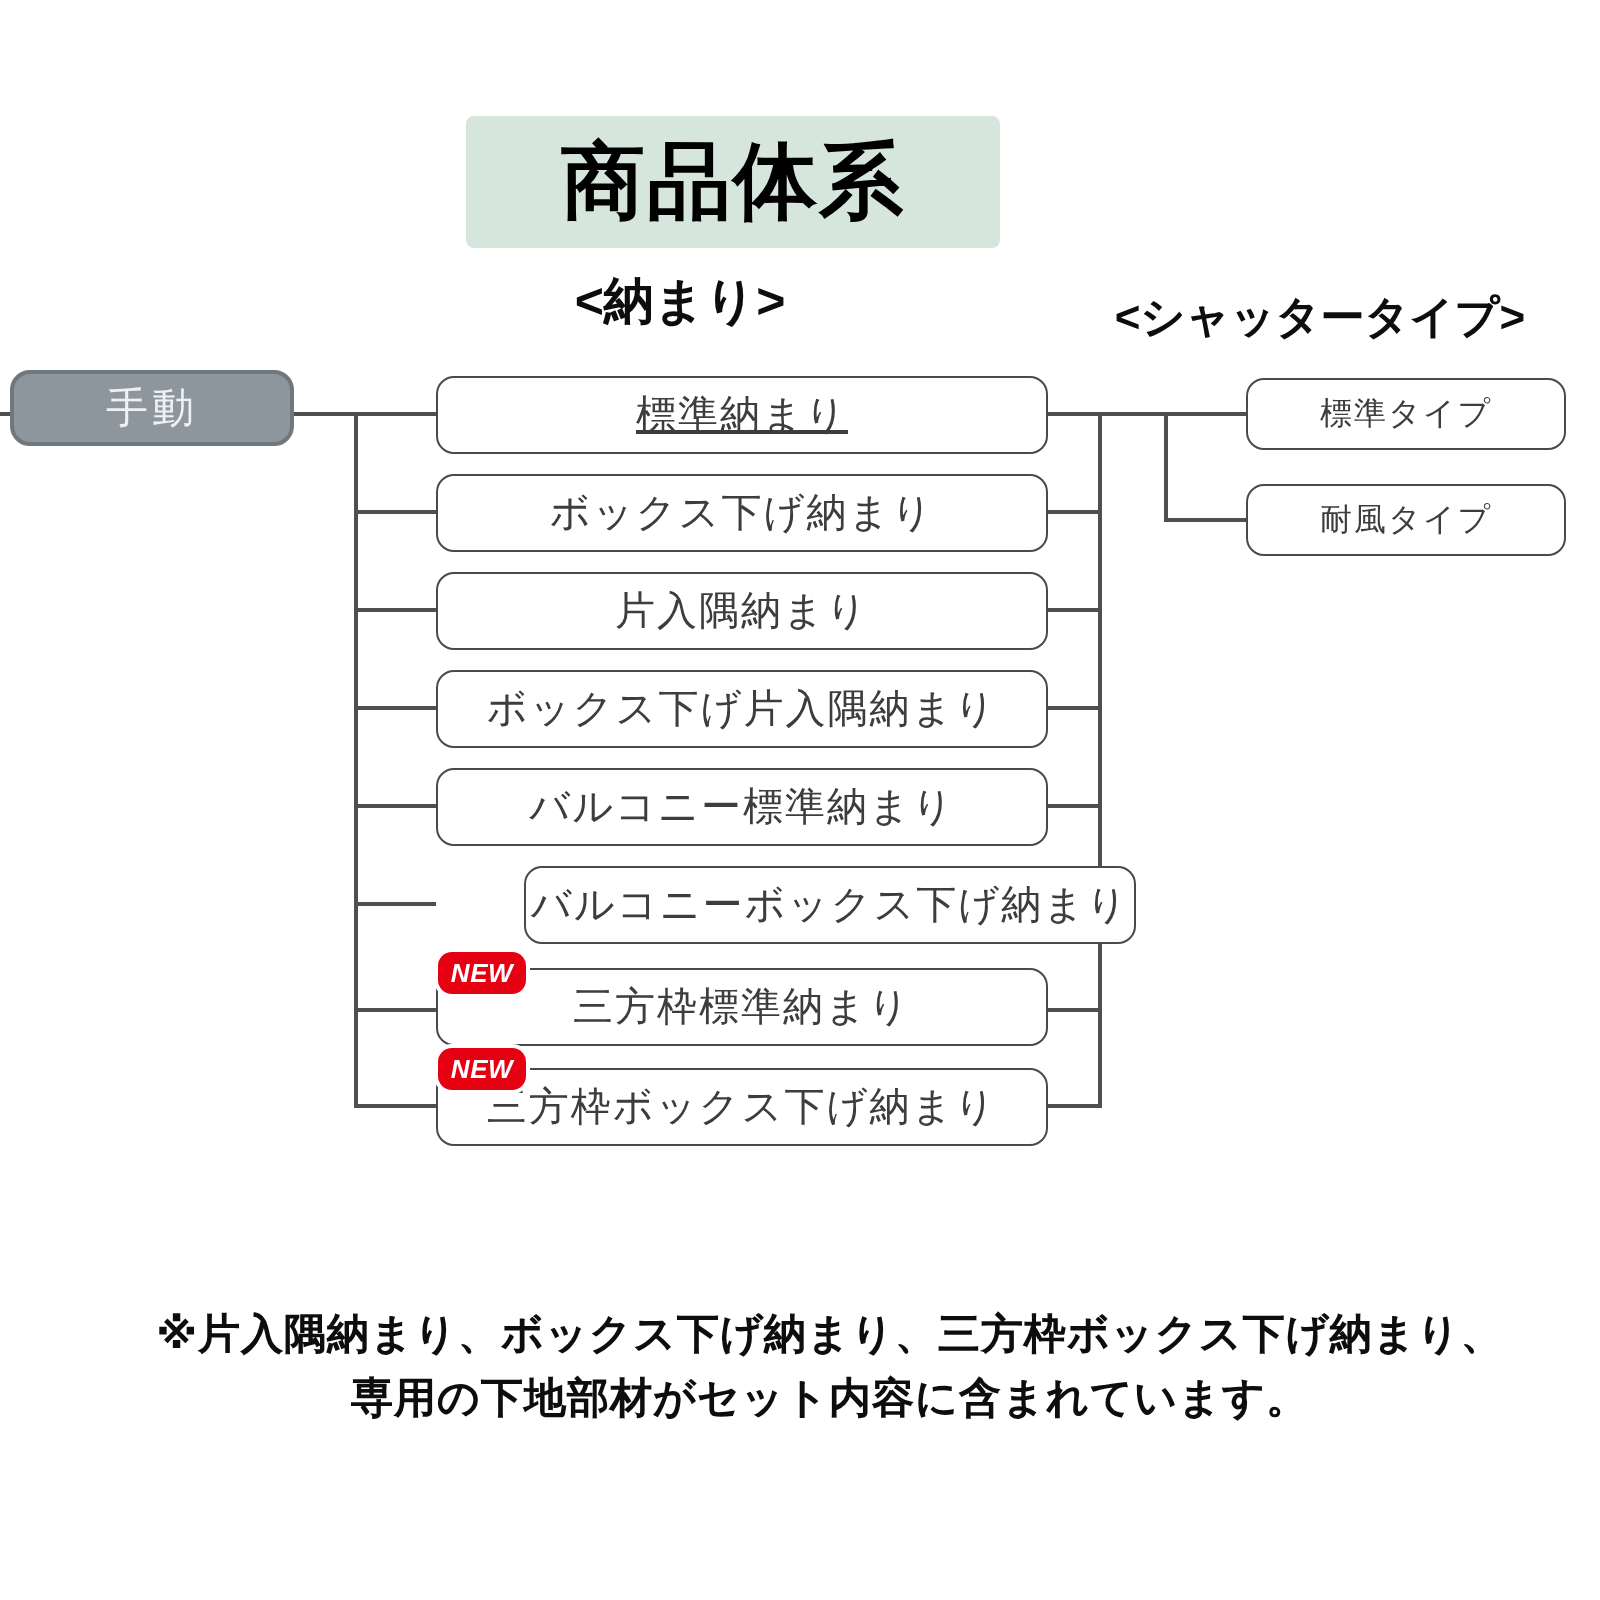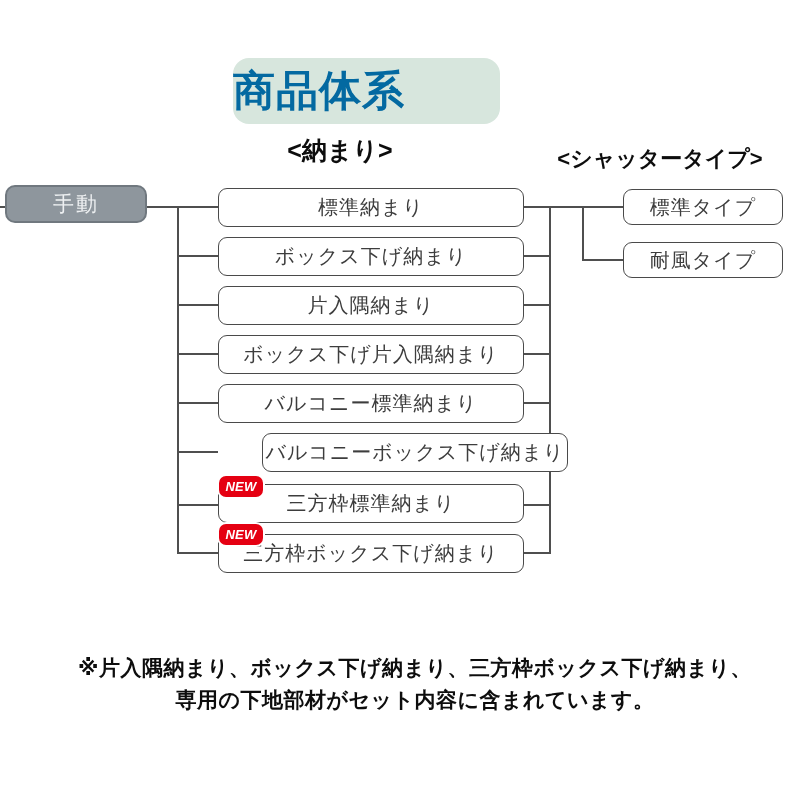--- a/index.html
+++ b/index.html
@@ -10,23 +10,23 @@
     --line:#4f4f4f;
     --box-border:#4a4a4a;
     --box-text:#3d3d3d;
   }
   html,body{margin:0;padding:0;background:#fff;}
   body{font-family:"Liberation Sans","DejaVu Sans",sans-serif;}
   .canvas{position:relative;width:800px;height:800px;background:#ffffff;overflow:hidden;}
 
   .title-bg{
     position:absolute;left:233px;top:58px;width:267px;height:66px;
-    background:var(--title-bg);border-radius:16px;
-    display:flex;align-items:center;
-    font-size:42px;font-weight:bold;color:#0369a1;letter-spacing:1px;
+    background:var(--title-bg);border-radius:4px;
+    display:flex;align-items:center;justify-content:center;
+    font-size:42px;font-weight:bold;color:#000000;letter-spacing:1px;
   }
   .heading{position:absolute;font-weight:bold;color:#0d0d0d;text-align:center;}
   .heading-left{left:240px;top:134px;width:200px;font-size:25px;}
   .heading-right{left:545px;top:144px;width:230px;font-size:22px;}
 
   .ln{position:absolute;background:var(--line);}
   .h{height:1.5px;}
   .v{width:1.5px;}
 
   .root-box{
@@ -39,21 +39,21 @@
   .mbox{
     position:absolute;left:218px;width:306px;height:39px;
     background:#fff;border:1.5px solid var(--box-border);border-radius:9px;
     box-sizing:border-box;display:flex;align-items:center;justify-content:center;
     font-size:20px;color:var(--box-text);letter-spacing:1px;
   }
   .rbox{
     position:absolute;left:623px;width:160px;height:36px;
     background:#fff;border:1.5px solid var(--box-border);border-radius:9px;
     box-sizing:border-box;display:flex;align-items:center;justify-content:center;
-    font-size:20px;color:var(--box-text);letter-spacing:1px;
+    font-size:16px;color:var(--box-text);letter-spacing:1px;
   }
 
   .badge{
     position:absolute;left:219px;width:44px;height:21px;
     background:var(--badge-red);border-radius:7px;box-shadow:0 0 0 2px #fff;
     display:flex;align-items:center;justify-content:center;
     font-size:13px;font-weight:bold;color:#fff;letter-spacing:0.3px;
     z-index:3;
     font-style:italic;
   }
@@ -96,21 +96,21 @@
   <div class="ln h" style="left:524px;top:451px;width:27px;"></div>
   <div class="ln h" style="left:524px;top:504px;width:27px;"></div>
   <div class="ln h" style="left:524px;top:552px;width:27px;"></div>
   <div class="ln v" style="left:582px;top:206px;height:55px;"></div>
   <div class="ln h" style="left:582px;top:259px;width:41px;"></div>
 
   <div class="root-box">
     <span>手動</span>
   </div>
 
-  <div class="mbox" style="top:188px;">標準納まり</div>
+  <div class="mbox" style="top:188px;text-decoration:underline;">標準納まり</div>
   <div class="mbox" style="top:237px;">ボックス下げ納まり</div>
   <div class="mbox" style="top:335px;">ボックス下げ片入隅納まり</div>
   <div class="mbox" style="top:286px;">片入隅納まり</div>
   <div class="mbox" style="top:384px;">バルコニー標準納まり</div>
   <div class="mbox" style="top:433px;margin-left:44px;">バルコニーボックス下げ納まり</div>
   <div class="mbox" style="top:484px;">三方枠標準納まり</div>
   <div class="mbox" style="top:534px;">三方枠ボックス下げ納まり</div>
 
   <div class="badge" style="top:476px;">NEW</div>
   <div class="badge" style="top:524px;">NEW</div>

